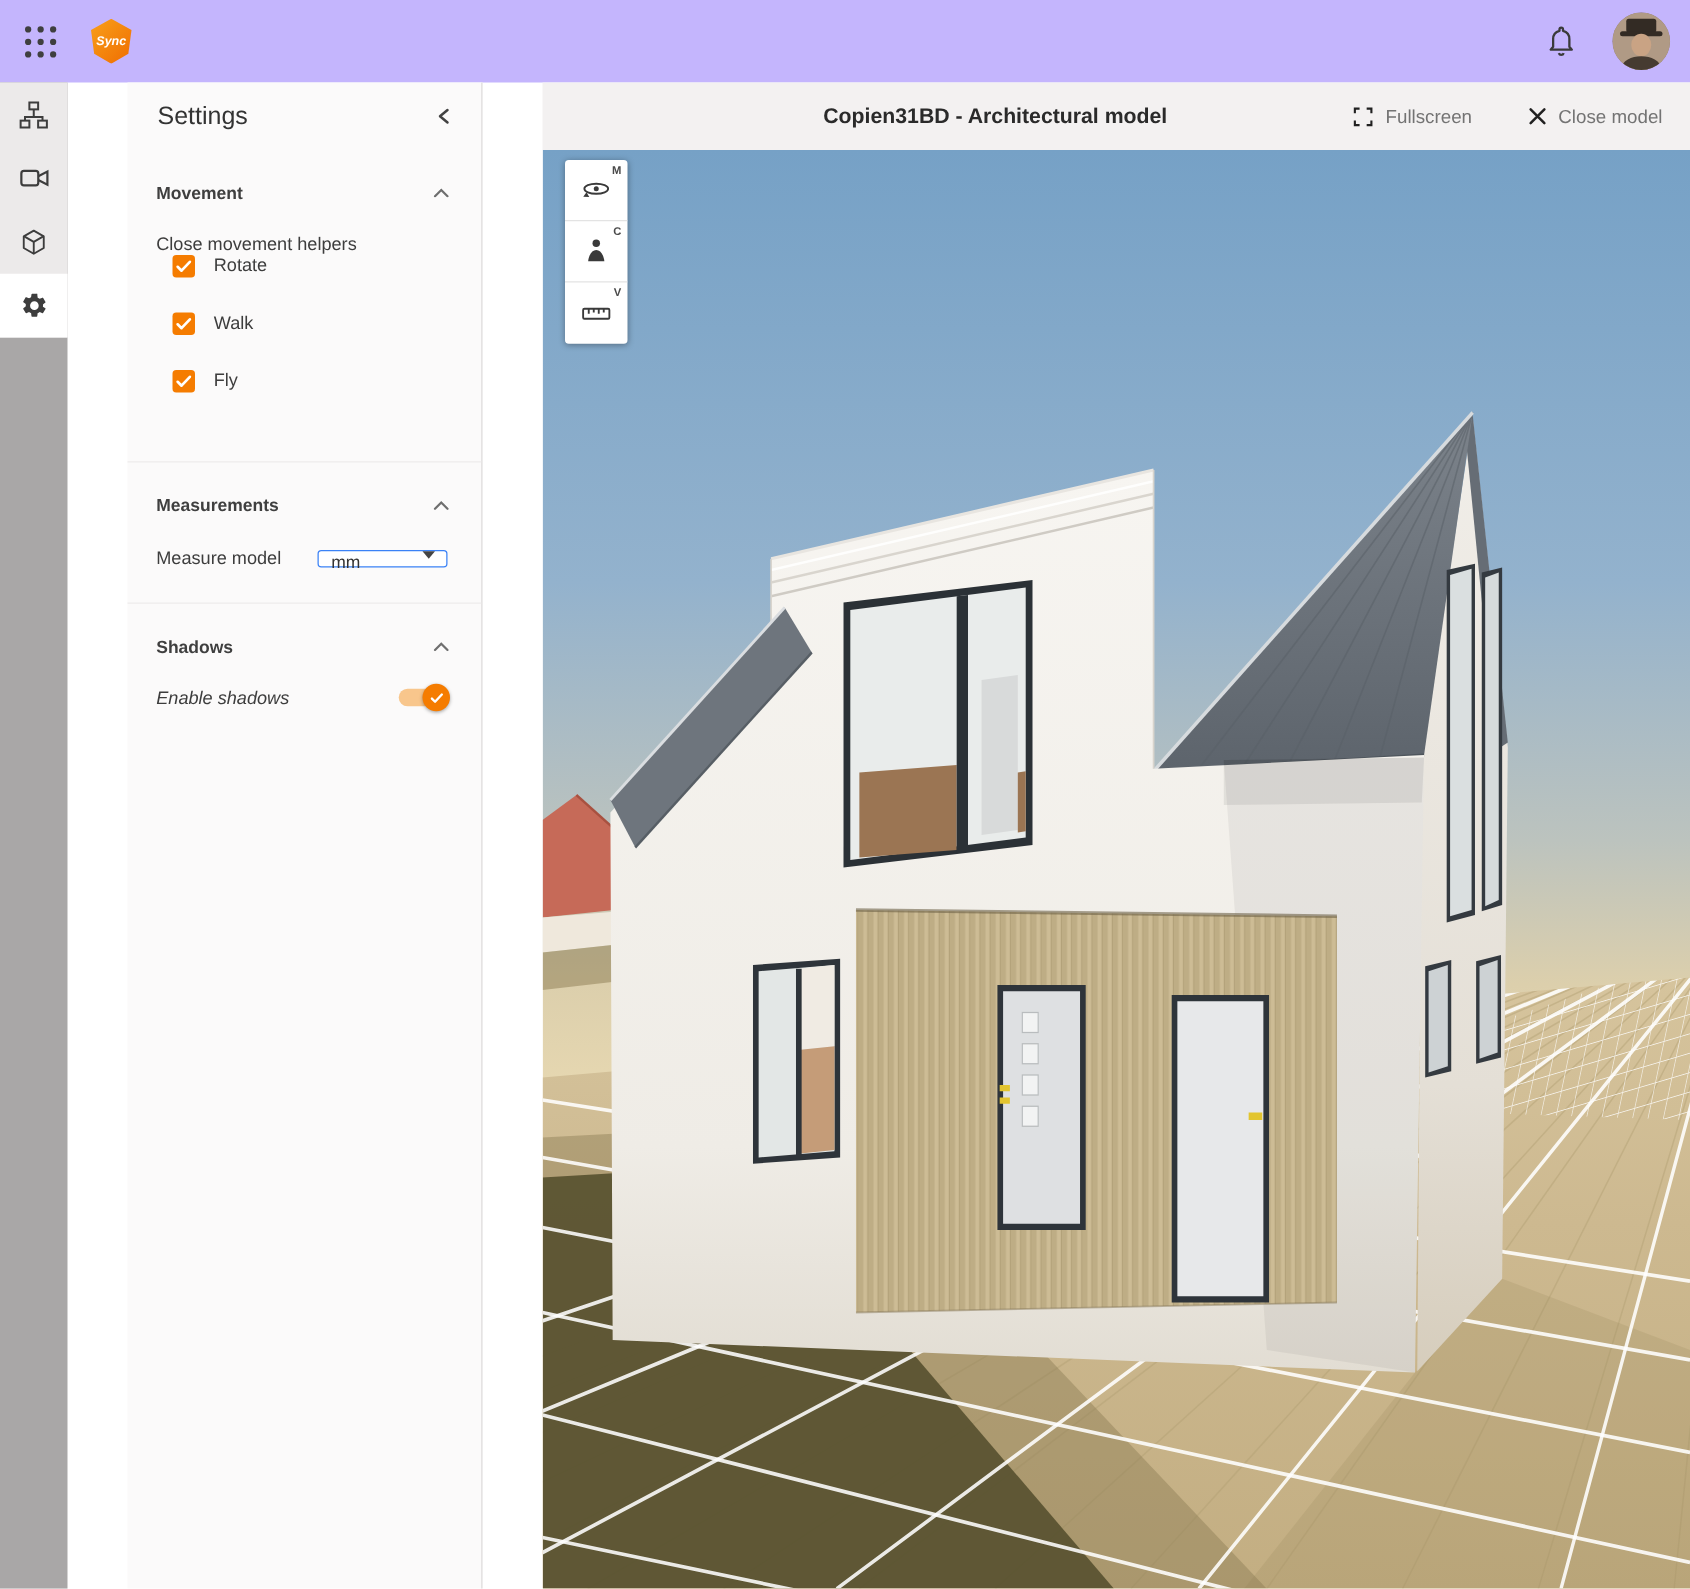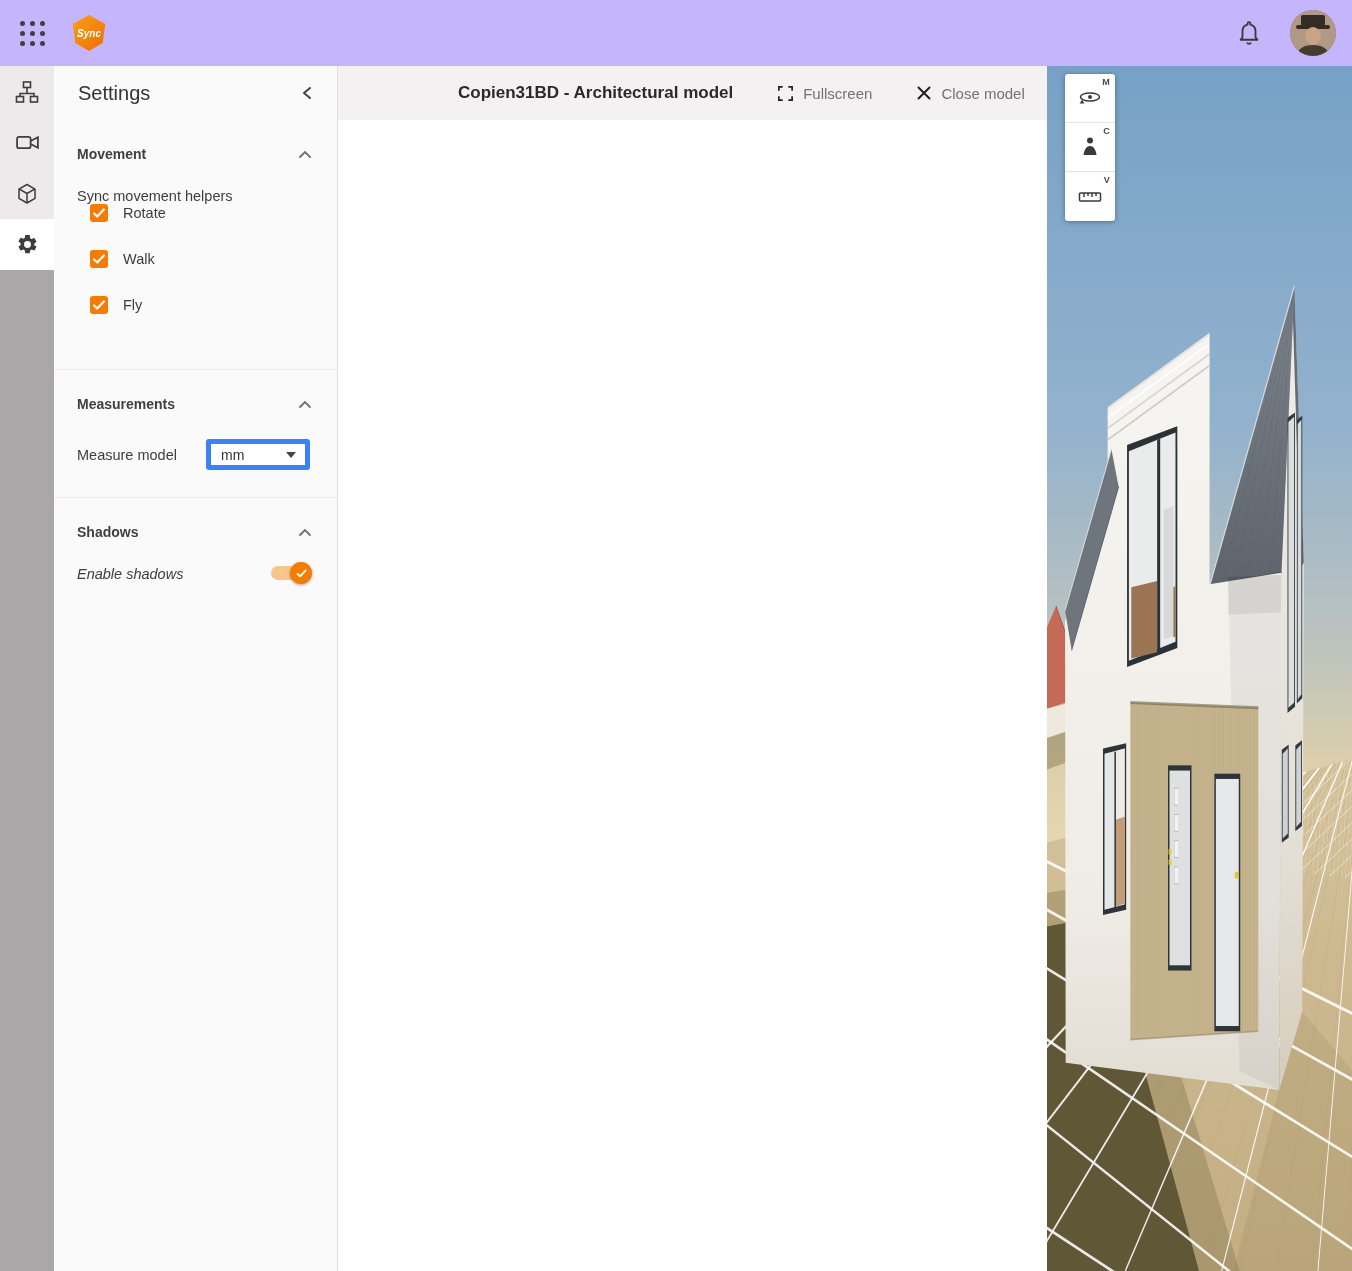--- a/index.html
+++ b/index.html
@@ -20,21 +20,21 @@
     margin-left:26px; width:36px; height:36px; display:flex; align-items:center; justify-content:center;
     background:linear-gradient(135deg,#f9a11b,#ef6c00);
     clip-path:polygon(50% 0,95% 25%,88% 78%,50% 100%,12% 78%,5% 25%);
     cursor:pointer;
   }
   .logo span{ color:#fff; font-size:10px; font-weight:700; font-style:italic; }
   .topbar .spacer{ flex:1; }
   .bell{ margin-right:28px; cursor:pointer; display:flex; }
   .avatar{ width:46px; height:46px; border-radius:50%; overflow:hidden; cursor:pointer; background:#8a7668; }
   
-  .main{ display:flex; height:1205px; }
+  .main{ display:flex; height:1205px;gap:48px; }
   .rail{ width:54px; background:#a9a7a7; display:flex; flex-direction:column; }
   .rail-top{ background:#eceaea; }
   .rail-item{ height:51px; display:flex; align-items:center; justify-content:center; cursor:pointer; }
   .rail-item.active{ background:#ffffff; }
   
   .panel{ width:284px; background:#fbfafa; border-right:1px solid #dedcdc; display:flex; flex-direction:column; }
   .panel-header{ height:54px; display:flex; align-items:center; justify-content:space-between; padding:0 20px 0 24px; }
   .panel-title{ font-size:20px; font-weight:500; color:#333; }
   .collapse-btn{ cursor:pointer; display:flex; padding:4px; }
   .section{ padding-top:26px; }
@@ -43,34 +43,34 @@
   .section-title{ font-size:14px; font-weight:700; color:#3f3f3f; }
   .chev-btn{ cursor:pointer; display:flex; padding:3px; }
   .helpers-label{ font-size:14.5px; color:#3d3d3d; padding:26px 0 0 23px; }
   .check-row{ display:flex; align-items:center; margin:0 0 28px 36px; }
   .check-row:first-of-type{ margin-top:24px; }
   .checkbox{ width:18px; height:18px; border-radius:3px; background:#f57c00; display:flex; align-items:center; justify-content:center; cursor:pointer; flex-shrink:0; }
   .check-label{ font-size:14.5px; color:#3d3d3d; margin-left:15px; }
   .unit-row{ display:flex; align-items:center; margin:27px 27px 0 23px; }
   .unit-label{ font-size:14.5px; color:#3d3d3d; }
   .select{
-    margin-left:auto; width:104px; height:31px; background:#fff; border:5px solid #3b82f6;
-    border-radius:3px; display:flex; align-items:center; padding:0 9px 0 10px; cursor:pointer;
+    margin-left:auto; width:104px; height:14px; background:#fff; border:1px solid #3b82f6;
+    border-radius:3px; display:flex; padding:0 9px 0 10px; cursor:pointer;
   }
   .select .val{ font-size:14px; color:#333; }
   .select .caret{ margin-left:auto; width:0; height:0; border-left:5px solid transparent; border-right:5px solid transparent; border-top:6px solid #444; }
   .toggle-row{ display:flex; align-items:flex-start; margin:26px 28px 0 23px;font-style:italic; }
   .toggle-label{ font-size:14.5px; color:#3d3d3d; }
   .toggle{ margin-left:auto; position:relative; width:38px; height:14px; border-radius:7px; background:#f8c68c; cursor:pointer; }
   .toggle .thumb{
     position:absolute; right:-3px; top:-4px; width:22px; height:22px; border-radius:50%;
     background:#f57c00; box-shadow:0 1px 3px rgba(0,0,0,.35); display:flex; align-items:center; justify-content:center;
   }
   
-  .viewport{ flex:1; display:flex; flex-direction:row; min-width:0; }
+  .viewport{ flex:1; display:flex; flex-direction:column; min-width:0; }
   .vheader{ height:54px; background:#f3f1f1; display:flex; align-items:center; padding:0 22px 0 0; }
   .vtitle{ flex:1; text-align:center; font-size:17px; font-weight:700; color:#2a2a2a; padding-left:120px; }
   .vbtn{ display:flex; align-items:center; cursor:pointer; font-size:15px; color:#737373; margin-left:44px; }
   .vbtn svg{ margin-right:9px; }
   .scene{ position:relative; flex:1; overflow:hidden; }
   .scene > svg.world{ position:absolute; inset:0; width:100%; height:100%; }
   .palette{
     position:absolute; left:18px; top:8px; width:50px; background:#fff; border-radius:3px;
     box-shadow:0 1px 5px rgba(0,0,0,.35); overflow:hidden;
   }
@@ -164,21 +164,21 @@
 
     <div class="section">
       <div class="section-title-row">
         <span class="section-title">Movement</span>
         <span class="chev-btn">
           <svg viewBox="0 0 14 8" width="14" height="8">
               <path d="M2 7l5-5 5 5" fill="none" stroke="#6f6f6f" stroke-width="1.8" stroke-linecap="round"></path>
             </svg>
         </span>
       </div>
-      <div class="helpers-label">Sync movement helpers</div>
+      <div class="helpers-label">Close movement helpers</div>
       <div class="check-row">
         <div class="checkbox">
           <svg viewBox="0 0 18 18" width="16" height="16">
               <path d="M3.5 9.5l3.5 3.5 7.5-8" stroke="#fff" stroke-width="2.4" fill="none" stroke-linecap="round" stroke-linejoin="round"></path>
             </svg>
         </div>
         <span class="check-label">Rotate</span>
       </div>
       <div class="check-row">
         <div class="checkbox">

